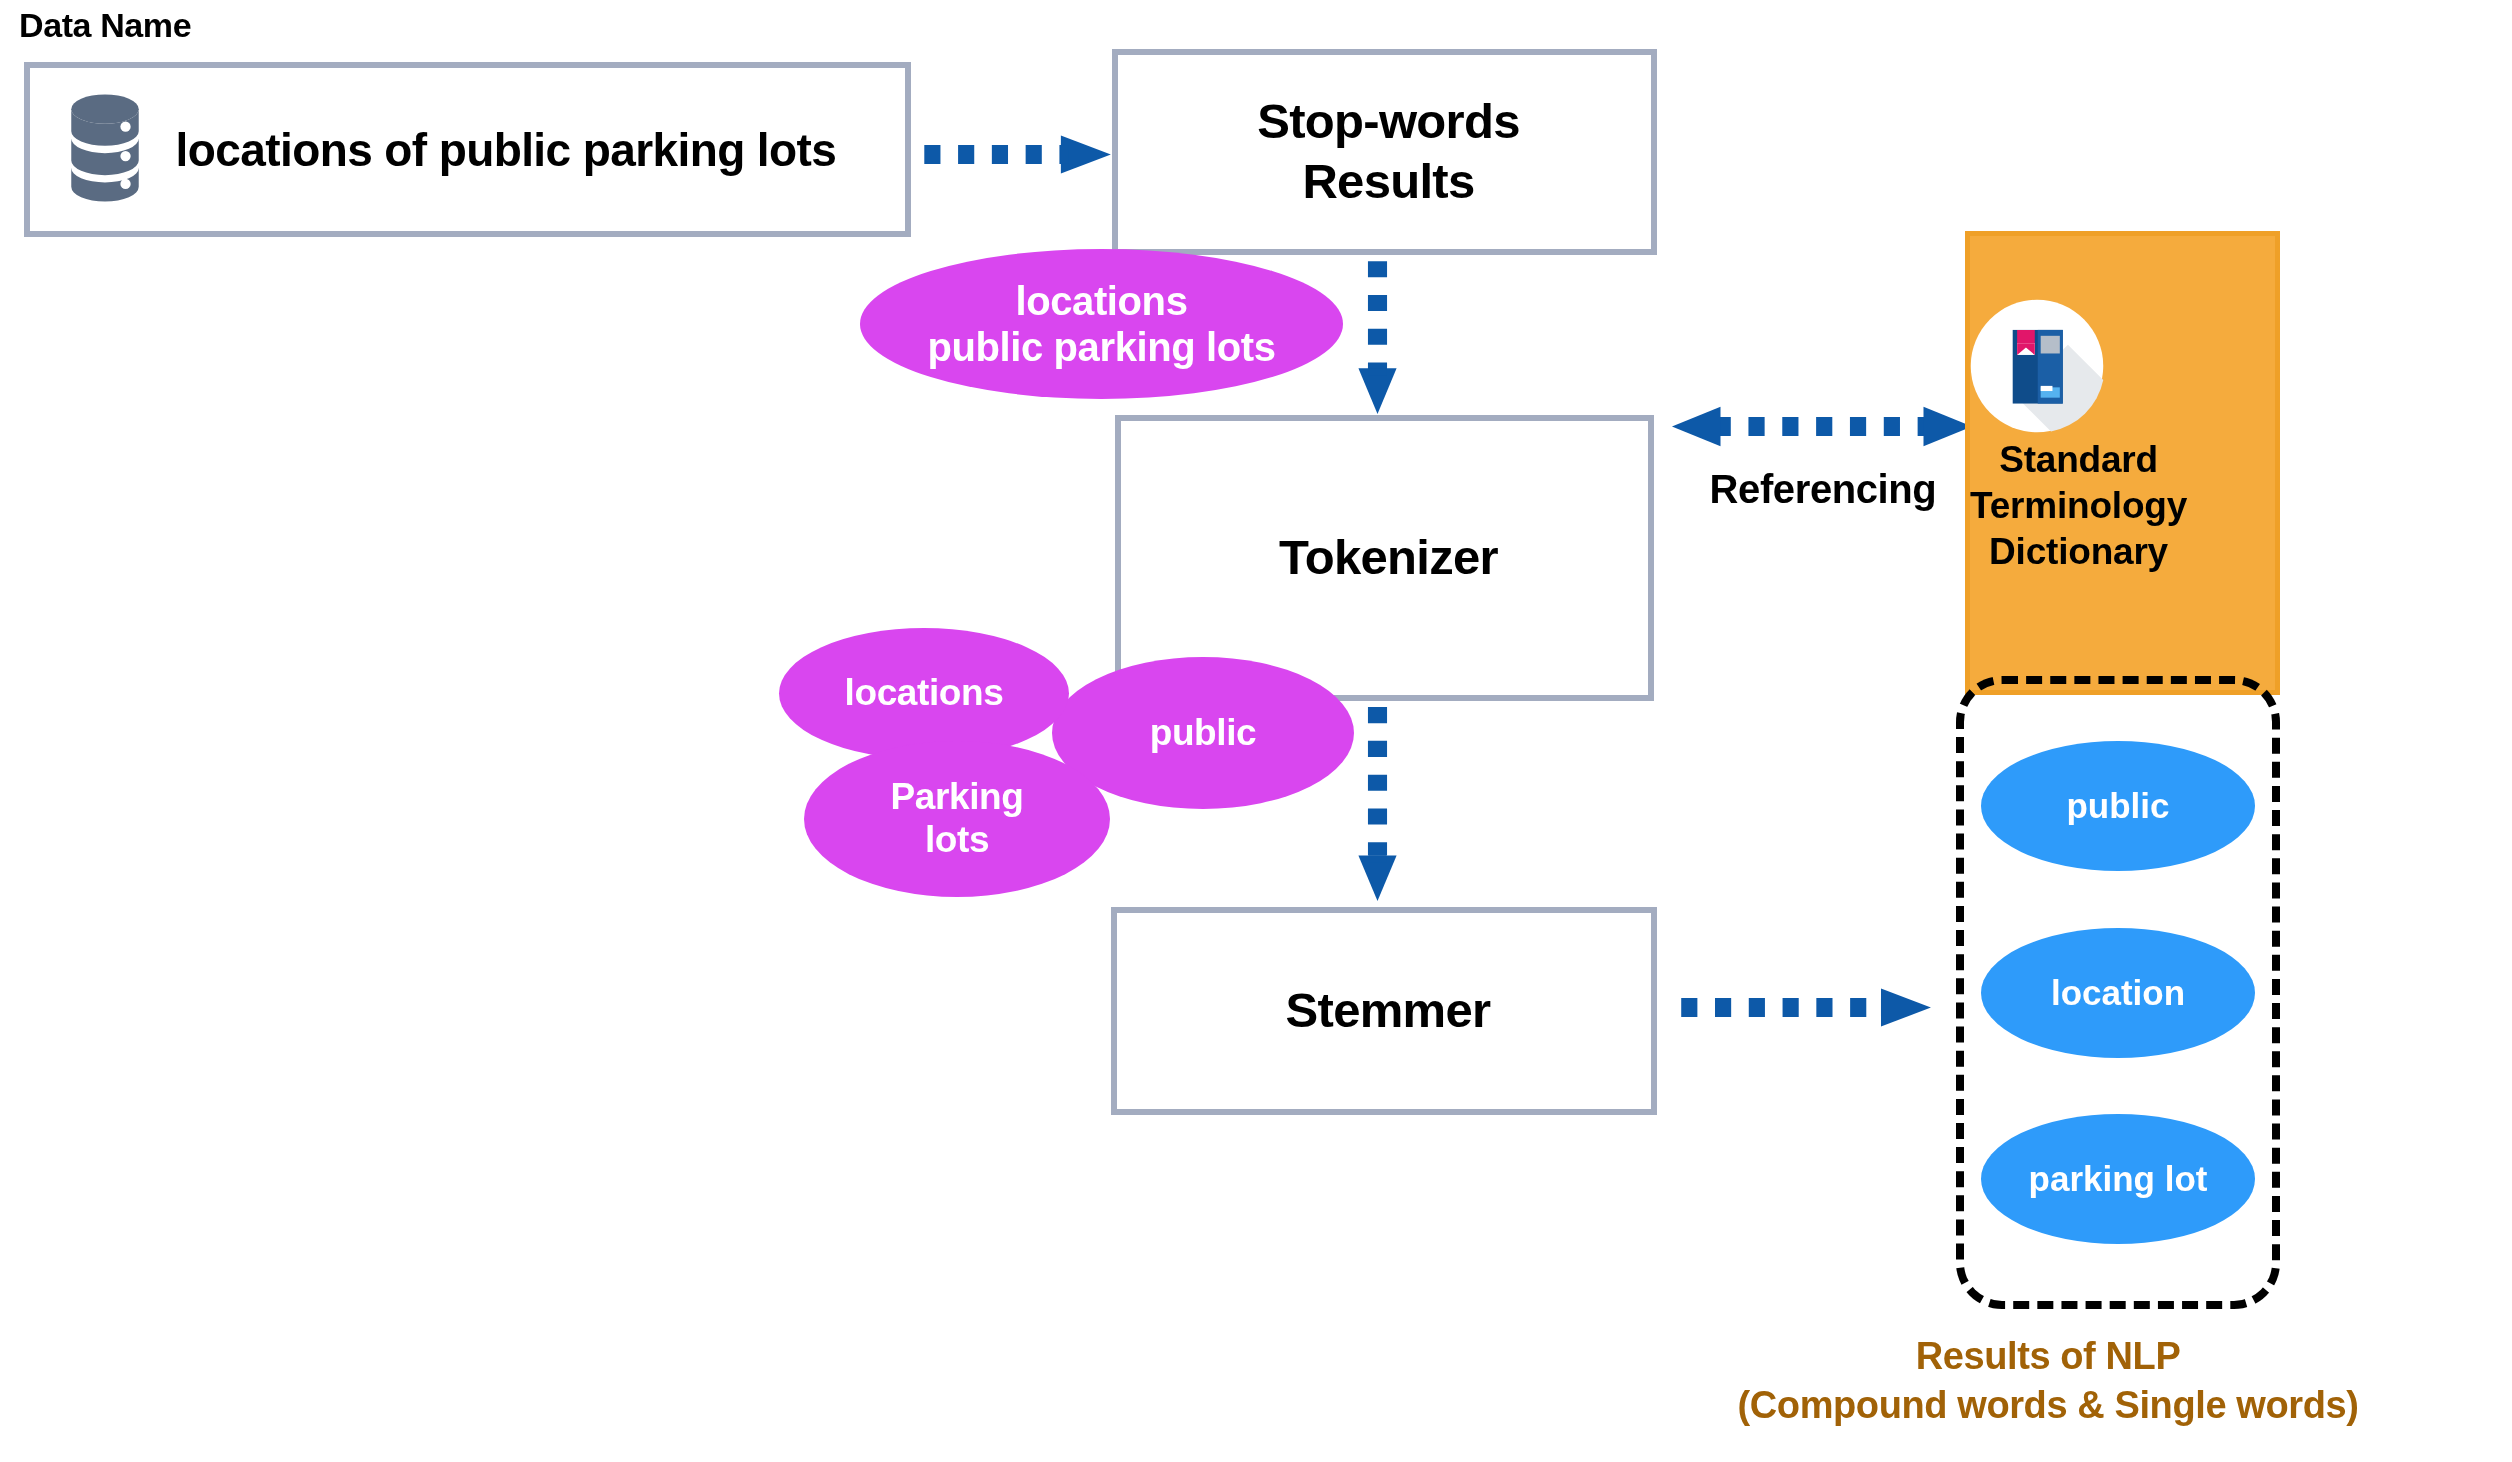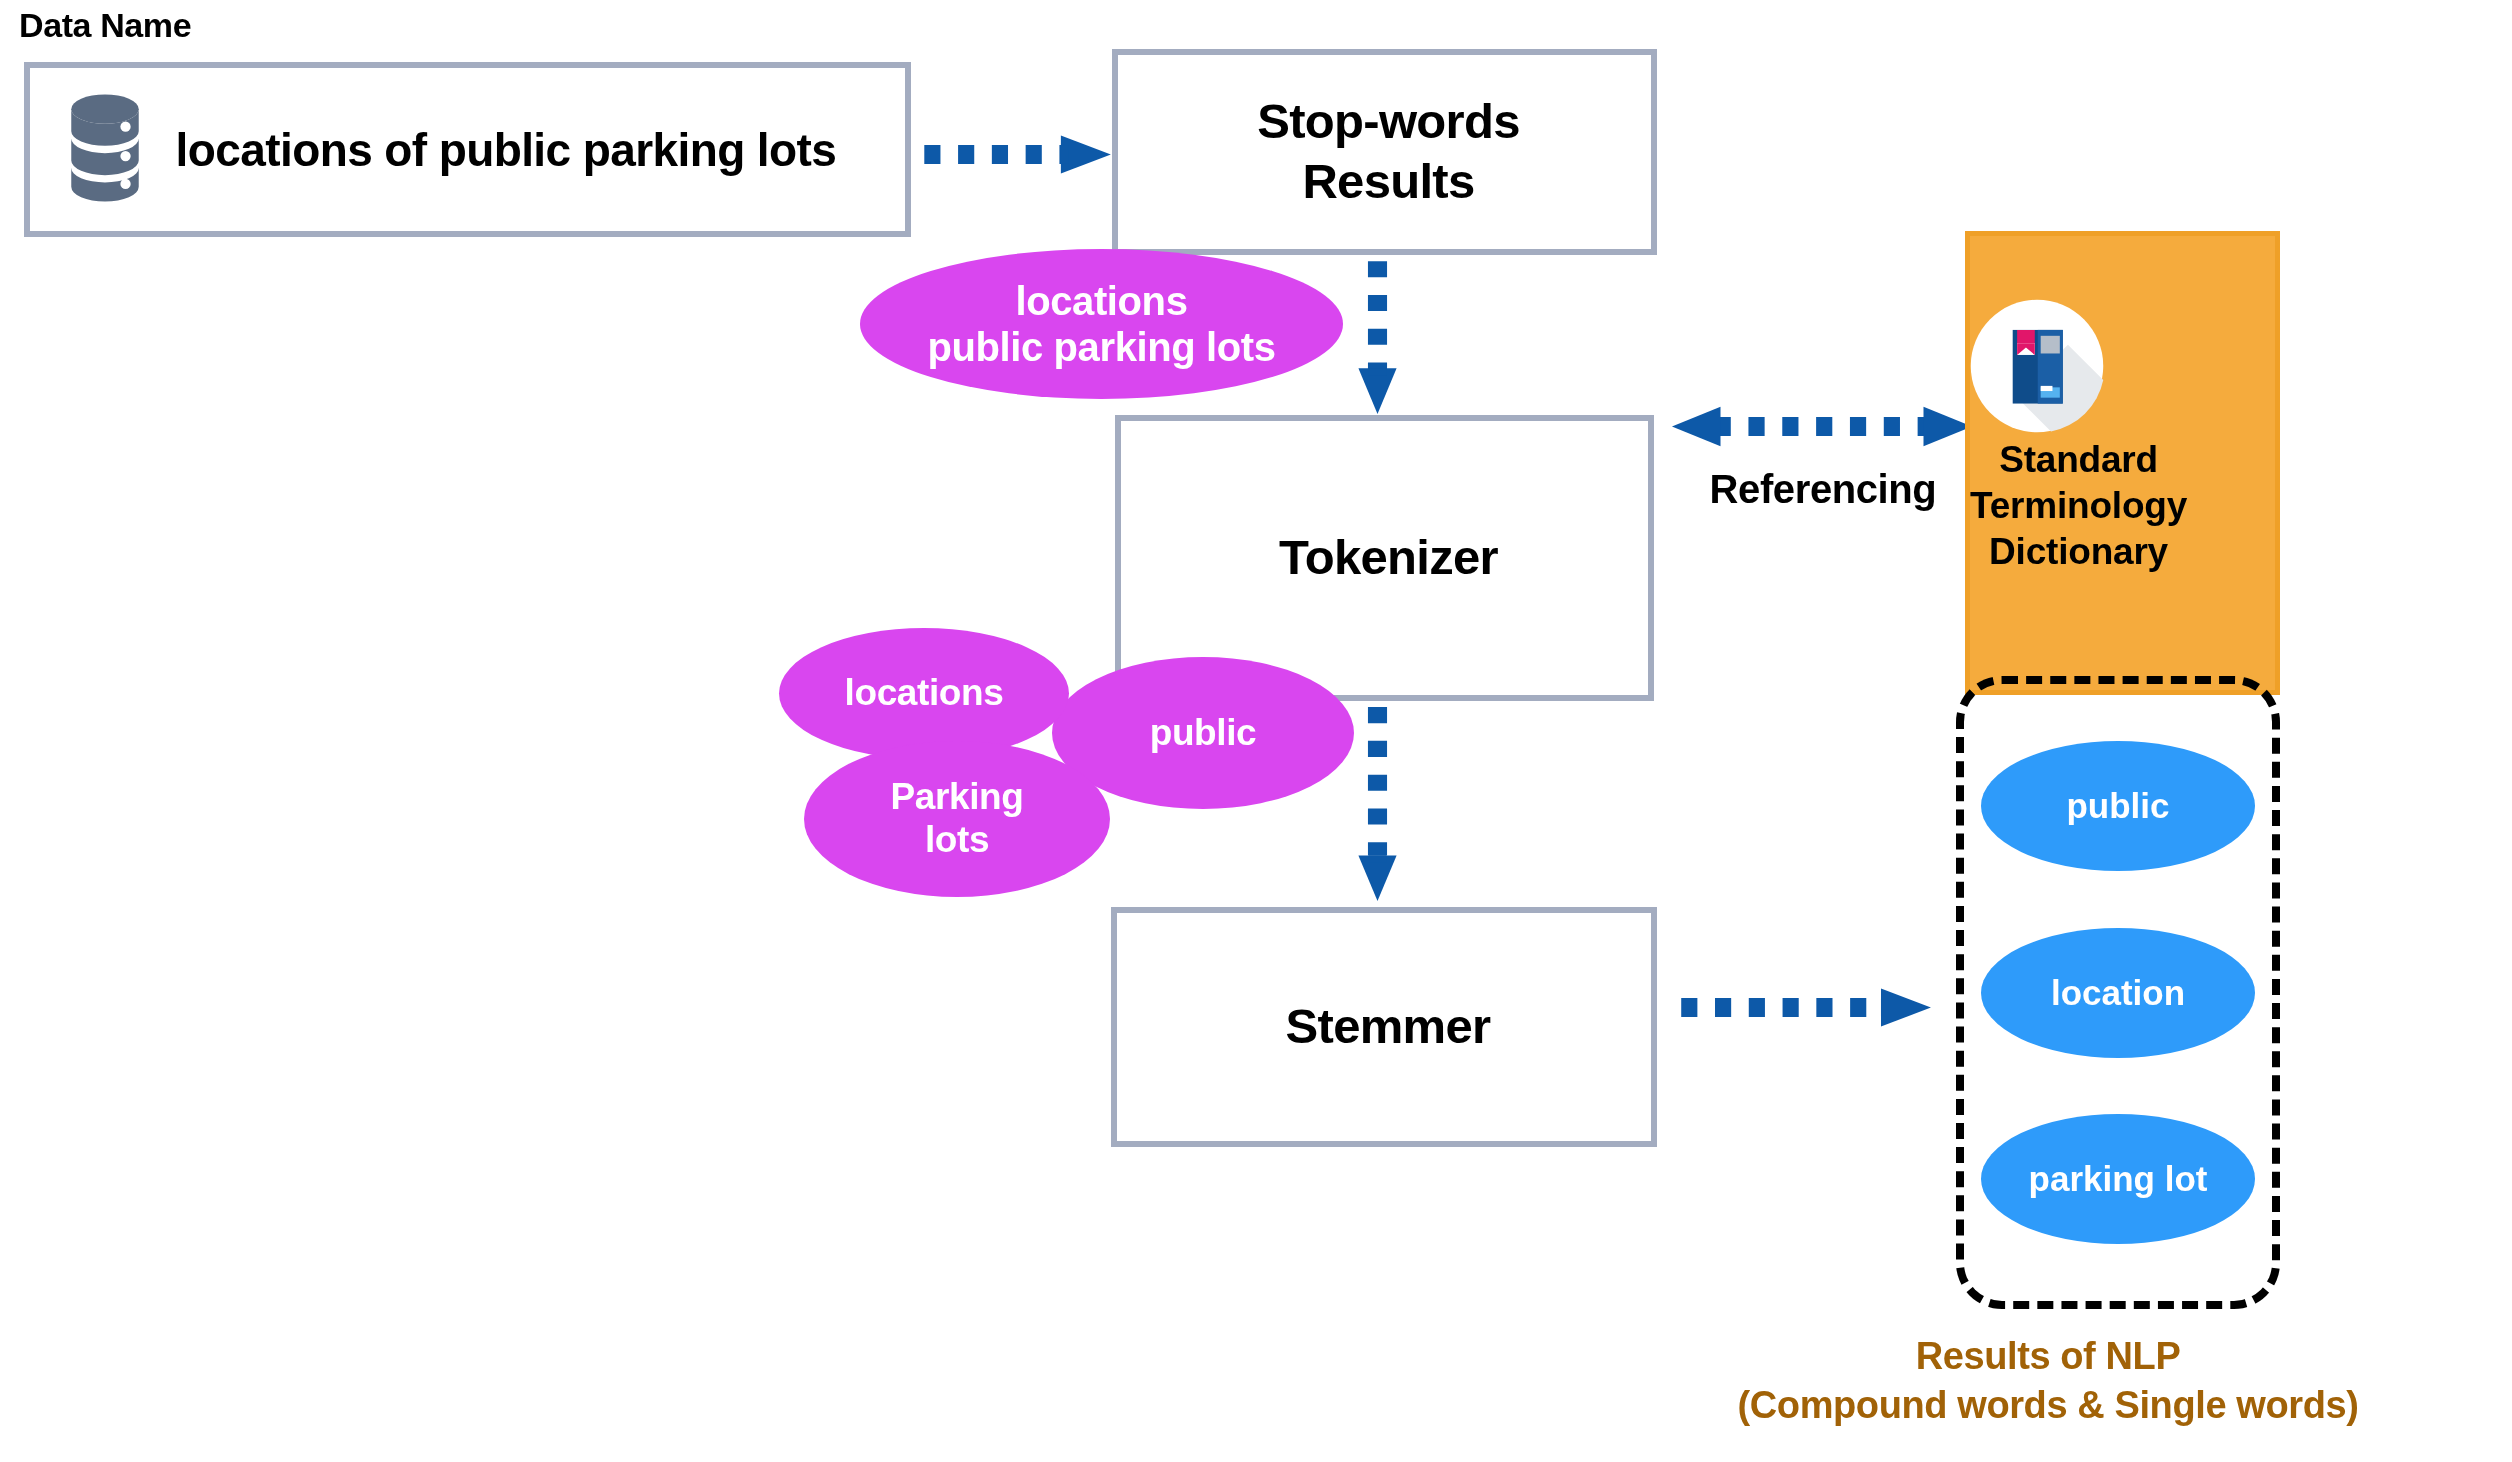--- a/index.html
+++ b/index.html
@@ -70,21 +70,21 @@
     margin-left: 31px;
     font-size: 46px;
     font-weight: bold;
     color: #000000;
     letter-spacing: -0.6px;
     white-space: nowrap;
   }
 
   #stopwords-box { left: 1112px; top: 49px;  width: 545px; height: 206px; }
   #tokenizer-box { left: 1115px; top: 415px; width: 539px; height: 286px; }
-  #stemmer-box   { left: 1111px; top: 907px; width: 546px; height: 240px; }
+  #stemmer-box   { left: 1111px; top: 907px; width: 546px; height: 208px; }
 
   
   .arrow-h, .arrow-v { overflow: visible; }
 
   
   .bubble {
     background: #d946ef;
     border-radius: 50%;
     color: #ffffff;
     font-weight: bold;

